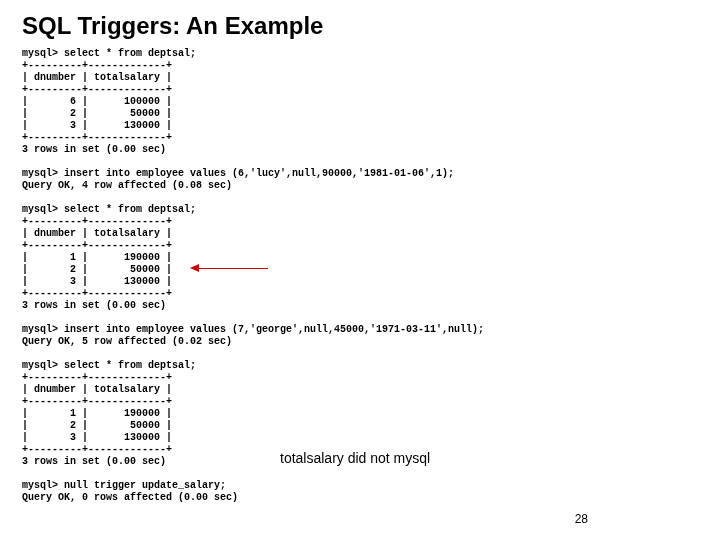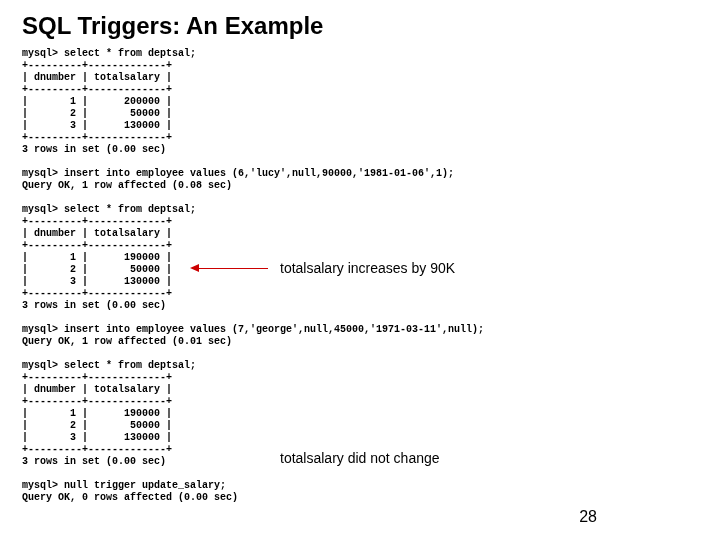--- a/index.html
+++ b/index.html
@@ -55,73 +55,72 @@
     left: 0;
     top: 0;
     width: 0;
     height: 0;
     border-top: 4px solid transparent;
     border-bottom: 4px solid transparent;
     border-right: 9px solid #c00;
   }
   .pagenum {
     position: absolute;
-    right: 22px;
+    right: 31px;
     bottom: 14px;
-    font-size: 16px;
+    font-size: 12px;
   }
 </style>
 </head>
 <body>
 
 <div class="slide">
 
   <h1 class="title">SQL Triggers: An Example</h1>
 
   <div class="console"><span>mysql&gt;</span> <span>select * from deptsal;</span>
 <span>+---------+-------------+</span>
 <span>| dnumber | totalsalary |</span>
 <span>+---------+-------------+</span>
-<span>|       1 |      200000 |</span>
+<span>|       6 |      100000 |</span>
 <span>|       2 |       50000 |</span>
 <span>|       3 |      130000 |</span>
 <span>+---------+-------------+</span>
 <span>3 rows in set (0.00 sec)</span>
 
 <span>mysql&gt;</span> <span>insert into employee values (6,'lucy',null,90000,'1981-01-06',1);</span>
-<span>Query OK, 1 row affected (0.08 sec)</span>
+<span>Query OK, 4 row affected (0.08 sec)</span>
 
 <span>mysql&gt;</span> <span>select * from deptsal;</span>
 <span>+---------+-------------+</span>
 <span>| dnumber | totalsalary |</span>
 <span>+---------+-------------+</span>
 <span>|       1 |      190000 |</span>
 <span>|       2 |       50000 |</span>
 <span>|       3 |      130000 |</span>
 <span>+---------+-------------+</span>
 <span>3 rows in set (0.00 sec)</span>
 
 <span>mysql&gt;</span> <span>insert into employee values (7,'george',null,45000,'1971-03-11',null);</span>
-<span>Query OK, 1 row affected (0.01 sec)</span>
+<span>Query OK, 5 row affected (0.02 sec)</span>
 
 <span>mysql&gt;</span> <span>select * from deptsal;</span>
 <span>+---------+-------------+</span>
 <span>| dnumber | totalsalary |</span>
 <span>+---------+-------------+</span>
 <span>|       1 |      190000 |</span>
 <span>|       2 |       50000 |</span>
 <span>|       3 |      130000 |</span>
 <span>+---------+-------------+</span>
 <span>3 rows in set (0.00 sec)</span>
 
 <span>mysql&gt;</span> <span>null trigger update_salary;</span>
 <span>Query OK, 0 rows affected (0.00 sec)</span></div>
 
   <div class="arrow" style="left:190px; top:264px;">
     <div class="head"></div>
     <div class="shaft" style="width:70px;"></div>
   </div>
-  <div class="annot" style="left:280px; top:260px;">totalsalary increases by 90K</div>
 
-  <div class="annot" style="left:280px; top:450px;">totalsalary did not change</div>
+  <div class="annot" style="left:280px; top:450px;">totalsalary did not mysql</div>
 
   <div class="pagenum">28</div>
 </div>
 
 </body></html>

